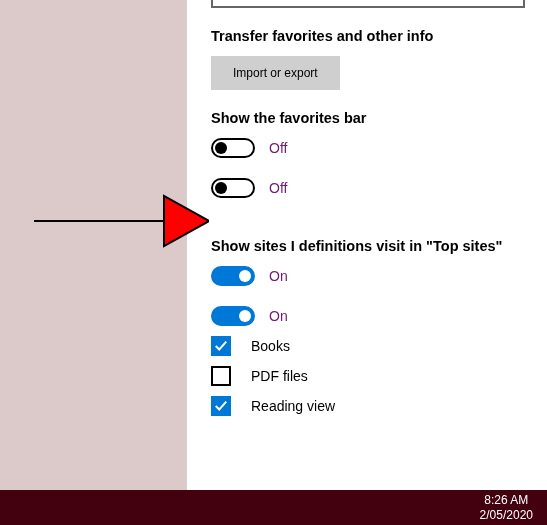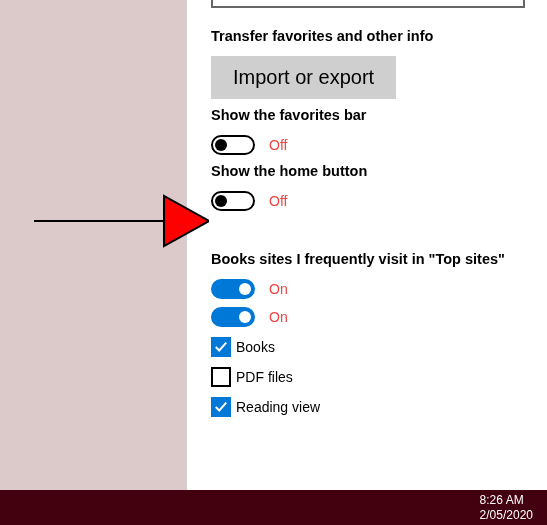--- a/index.html
+++ b/index.html
@@ -1,34 +1,34 @@
 <!DOCTYPE html>
 <html><head>
 <meta charset="utf-8">
 <style>
   * { box-sizing: border-box; margin: 0; padding: 0; }
   html, body { width: 547px; height: 525px; overflow: hidden; font-family: "Segoe UI", Arial, sans-serif; }
   .canvas { position: relative; width: 547px; height: 525px; background: #f2e6e6; border-radius: 29px; }
   .left-strip { position: absolute; left: 0; top: 0; width: 186px; height: 490px; background: #dcc9c9; }
   .panel { position: absolute; left: 186px; top: 0; width: 361px; height: 490px; background: #ffffff; border-left: 1px solid #d0d0d0; padding: 0 0 0 24px; }
   .taskbar { position: absolute; left: 0; top: 490px; width: 547px; height: 35px; background: #43000e; color: #ffffff; font-size: 12px; display: flex; align-items: center; justify-content: flex-end; padding-right: 14px; }
-  .taskbar .time { text-align: left; line-height: 1.25; }
+  .taskbar .time { text-align: center; line-height: 1.25; }
   .field-top { position: absolute; left: 24px; top: -6px; width: 314px; height: 14px; border-left: 2px solid #666; border-right: 2px solid #666; border-bottom: 2px solid #666; background: #ffffff; }
-  .section { margin-top: 8px; }
+  .section { margin-top: 20px; }
   .section.first { margin-top: 28px; }
   .heading { font-size: 14.5px; font-weight: 600; color: #000; margin-bottom: 12px; }
-  .btn { display: inline-block; background: #cfcfcf; border: none; padding: 10px 22px; font-size: 20px; font-family: inherit; color: #000; cursor: pointer; }
+  .btn { display: inline-block; background: #cfcfcf; border: none; padding: 10px 22px; font-size: 12px; font-family: inherit; color: #000; cursor: pointer; }
   .row { display: flex; align-items: center; gap: 14px; margin-bottom: 6px; }
   .toggle { position: relative; width: 44px; height: 20px; border-radius: 10px; cursor: pointer; }
   .toggle.off { border: 2px solid #000; background: #fff; }
   .toggle.off .knob { position: absolute; left: 2px; top: 2px; width: 12px; height: 12px; border-radius: 50%; background: #000; }
   .toggle.on { background: #0078d7; border: 2px solid #0078d7; }
   .toggle.on .knob { position: absolute; right: 2px; top: 2px; width: 12px; height: 12px; border-radius: 50%; background: #fff; }
-  .toggle-label { font-size: 14px; color: #ef4444; }
-  .check-row { display: flex; align-items: center; gap: 5px; margin-top: 10px; }
+  .toggle-label { font-size: 14px; color: #701a75; }
+  .check-row { display: flex; align-items: center; gap: 20px; margin-top: 10px; }
   .checkbox { width: 20px; height: 20px; border: 2px solid #000; background: #fff; display: flex; align-items: center; justify-content: center; cursor: pointer; }
   .checkbox.checked { background: #0078d7; border-color: #0078d7; }
   .checkbox.checked svg { display: block; }
   .checkbox svg { display: none; width: 14px; height: 14px; }
   .check-label { font-size: 14px; color: #000; }
   .arrow { position: absolute; left: 34px; top: 186px; pointer-events: none; }
 </style>
 </head>
 <body>
 
@@ -47,31 +47,30 @@
       <div class="heading">Show the favorites bar</div>
       <div class="row">
         <div class="toggle off">
             <div class="knob"></div>
           </div>
         <span class="toggle-label">Off</span>
       </div>
     </div>
 
     <div class="section">
-      <div class="heading">Show the home button</div>
       <div class="row">
         <div class="toggle off">
             <div class="knob"></div>
           </div>
         <span class="toggle-label">Off</span>
       </div>
     </div>
 
     <div class="section" style="margin-top:40px;">
-      <div class="heading">Books sites I frequently visit in "Top sites"</div>
+      <div class="heading">Show sites I definitions visit in "Top sites"</div>
       <div class="row">
         <div class="toggle on">
             <div class="knob"></div>
           </div>
         <span class="toggle-label">On</span>
       </div>
     </div>
 
     <div class="section">
       <div class="row">

